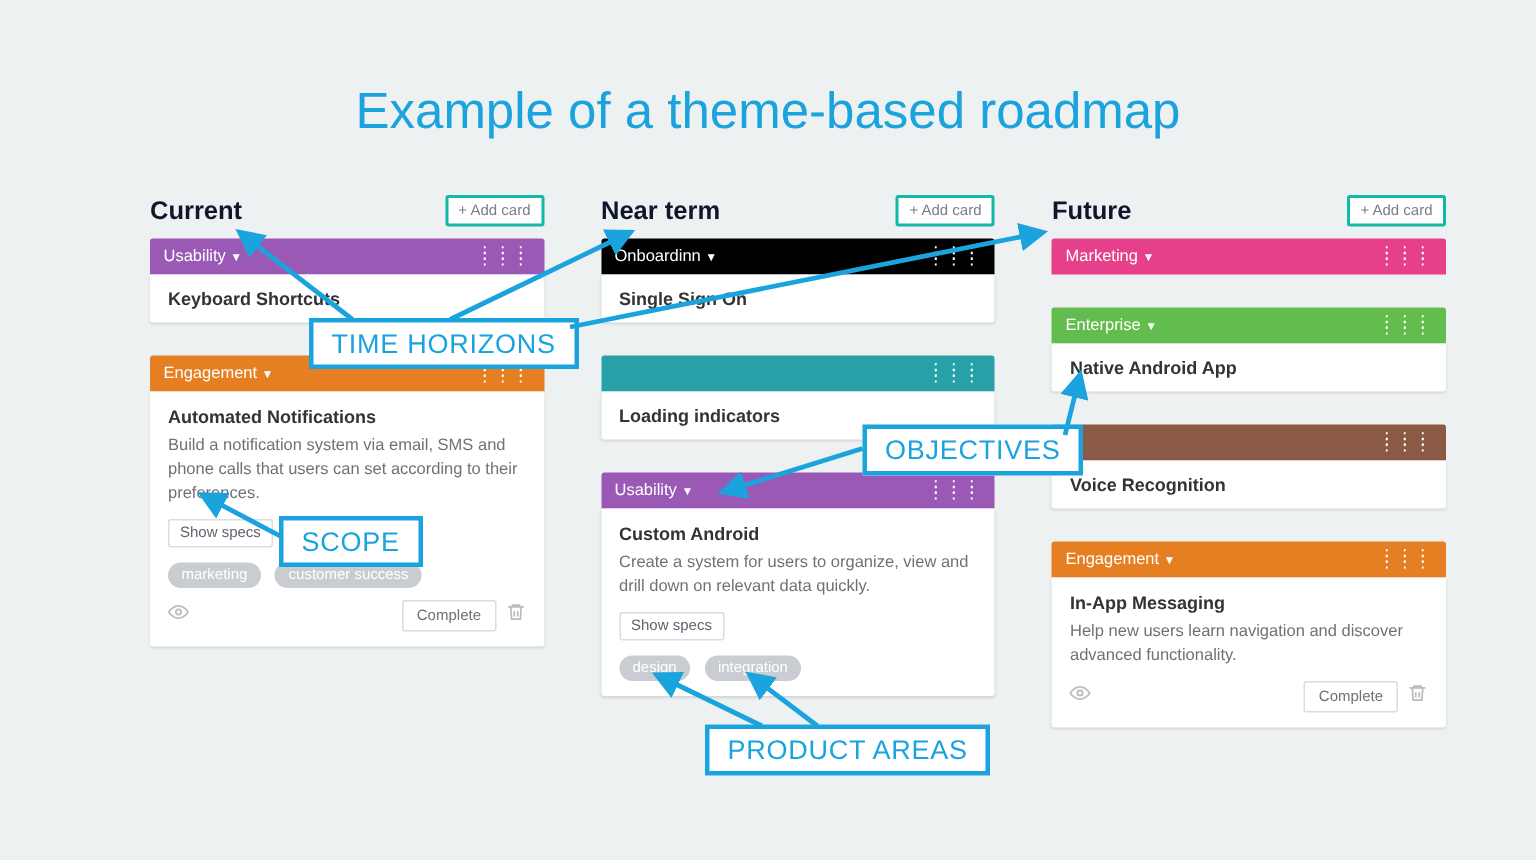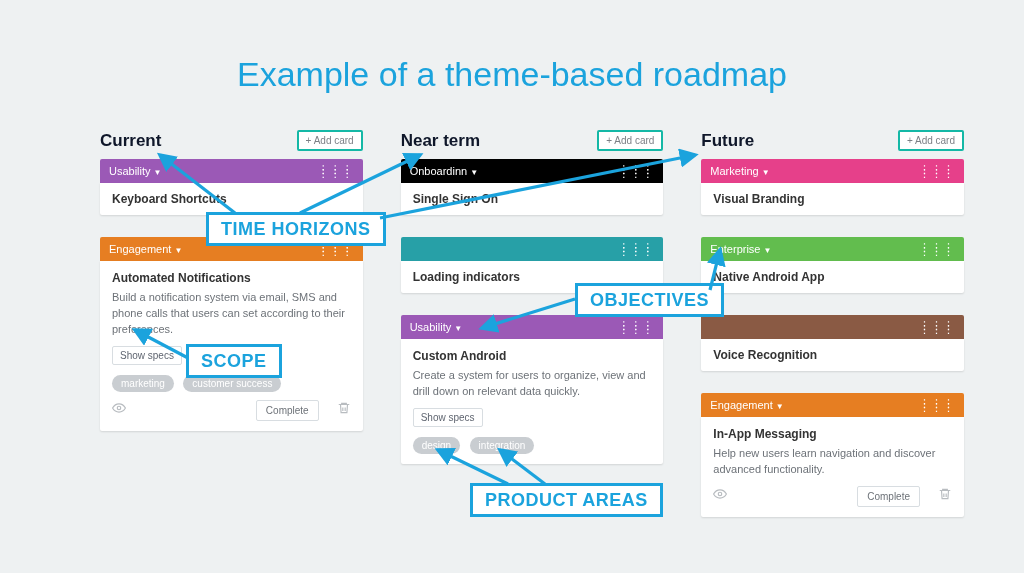--- a/index.html
+++ b/index.html
@@ -17,36 +17,36 @@
   .grip{color:rgba(255,255,255,.7);font-size:7px;letter-spacing:1px;line-height:4px}
   .card{background:#fff;border-radius:0 0 2px 2px;box-shadow:0 1px 2px rgba(0,0,0,.12);padding:10px 12px}
   .card.simple{padding:9px 12px}
   .ctitle{font-size:12px;font-weight:700;color:#333}
   .cdesc{font-size:11px;color:#6d7278;line-height:1.45;margin-top:5px}
   .specs{display:inline-block;margin-top:8px;border:1px solid #d8dde1;border-radius:2px;padding:3px 7px;font-size:10px;color:#5f6570}
   .tags{margin-top:8px}
   .tag{display:inline-block;background:#c9cdd1;color:#fff;font-size:10px;padding:3px 9px;border-radius:10px;margin-right:5px}
   .foot{display:flex;align-items:center;justify-content:space-between;margin-top:8px}
   .eye{color:#b8bcc0}
-  .comp{display:flex;align-items:center;gap:18px}
+  .comp{display:flex;align-items:center;gap:6px}
   .btn-complete{border:1px solid #d8dde1;border-radius:2px;padding:4px 9px;font-size:10px;color:#6d7278}
   .trash{color:#b8bcc0}
   .icon{width:14px;height:14px}
 
   
   .c-purple{background:#9b59b6}
   .c-orange{background:#e67e22}
   .c-blue  {background:#000000}
   .c-teal  {background:#27a0a7}
   .c-pink  {background:#e6408a}
   .c-green {background:#62bd4e}
   .c-brown {background:#8a5a44}
 
   
-  .ann{position:absolute;background:#fff;border:3px solid #1ba3dd;color:#1ba3dd;font-weight:700;letter-spacing:.5px;padding:4px 12px 3px;font-size:18px}
+  .ann{position:absolute;background:#fff;border:3px solid #1ba3dd;color:#1ba3dd;font-weight:400;letter-spacing:.5px;padding:4px 12px 3px;font-size:18px}
   
   .arr{position:absolute;stroke:#1ba3dd;stroke-width:3.2;fill:none}
 </style>
 </head>
 <body>
 <div class="page">
 
 <svg width="0" height="0" style="position:absolute">
   <defs>
     <marker id="ah" viewBox="0 0 10 10" refX="8" refY="5" markerWidth="6" markerHeight="6" orient="auto">
@@ -150,23 +150,20 @@
   <div class="col">
     <div class="col-head">
       <div class="col-title">Future</div>
       <div class="add-card">+ Add card</div>
     </div>
 
     <div class="theme">
       <div class="bar c-pink">
         <span><span>Marketing</span><span class="chev">▼</span></span>
         <span class="grip">⋮⋮⋮<br>⋮⋮⋮</span>
-      </div>
-      <div class="card simple">
-        <div class="ctitle">Visual Branding</div>
       </div>
     </div>
 
     <div class="theme">
       <div class="bar c-green">
         <span><span>Enterprise</span><span class="chev">▼</span></span>
         <span class="grip">⋮⋮⋮<br>⋮⋮⋮</span>
       </div>
       <div class="card simple">
         <div class="ctitle">Native Android App</div>

